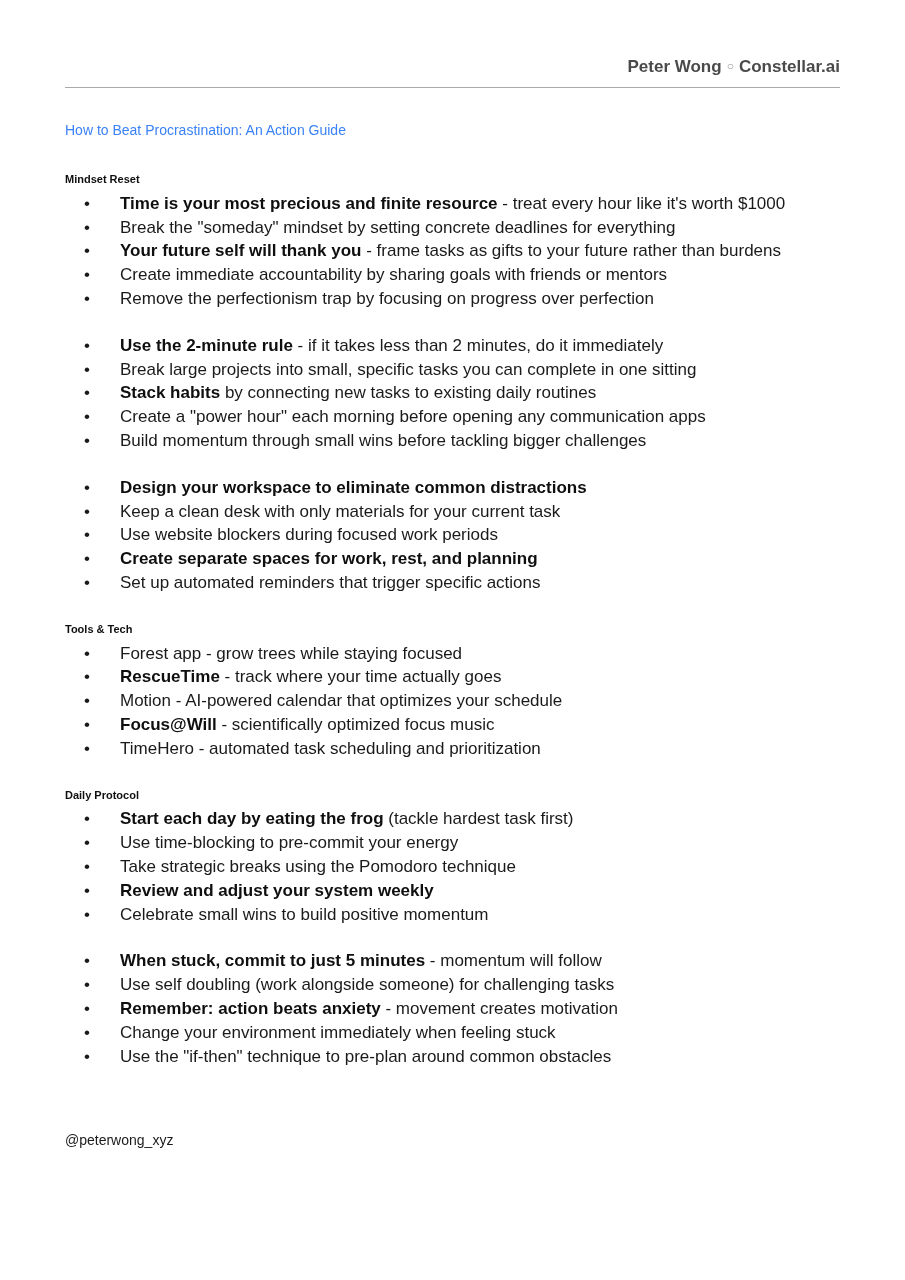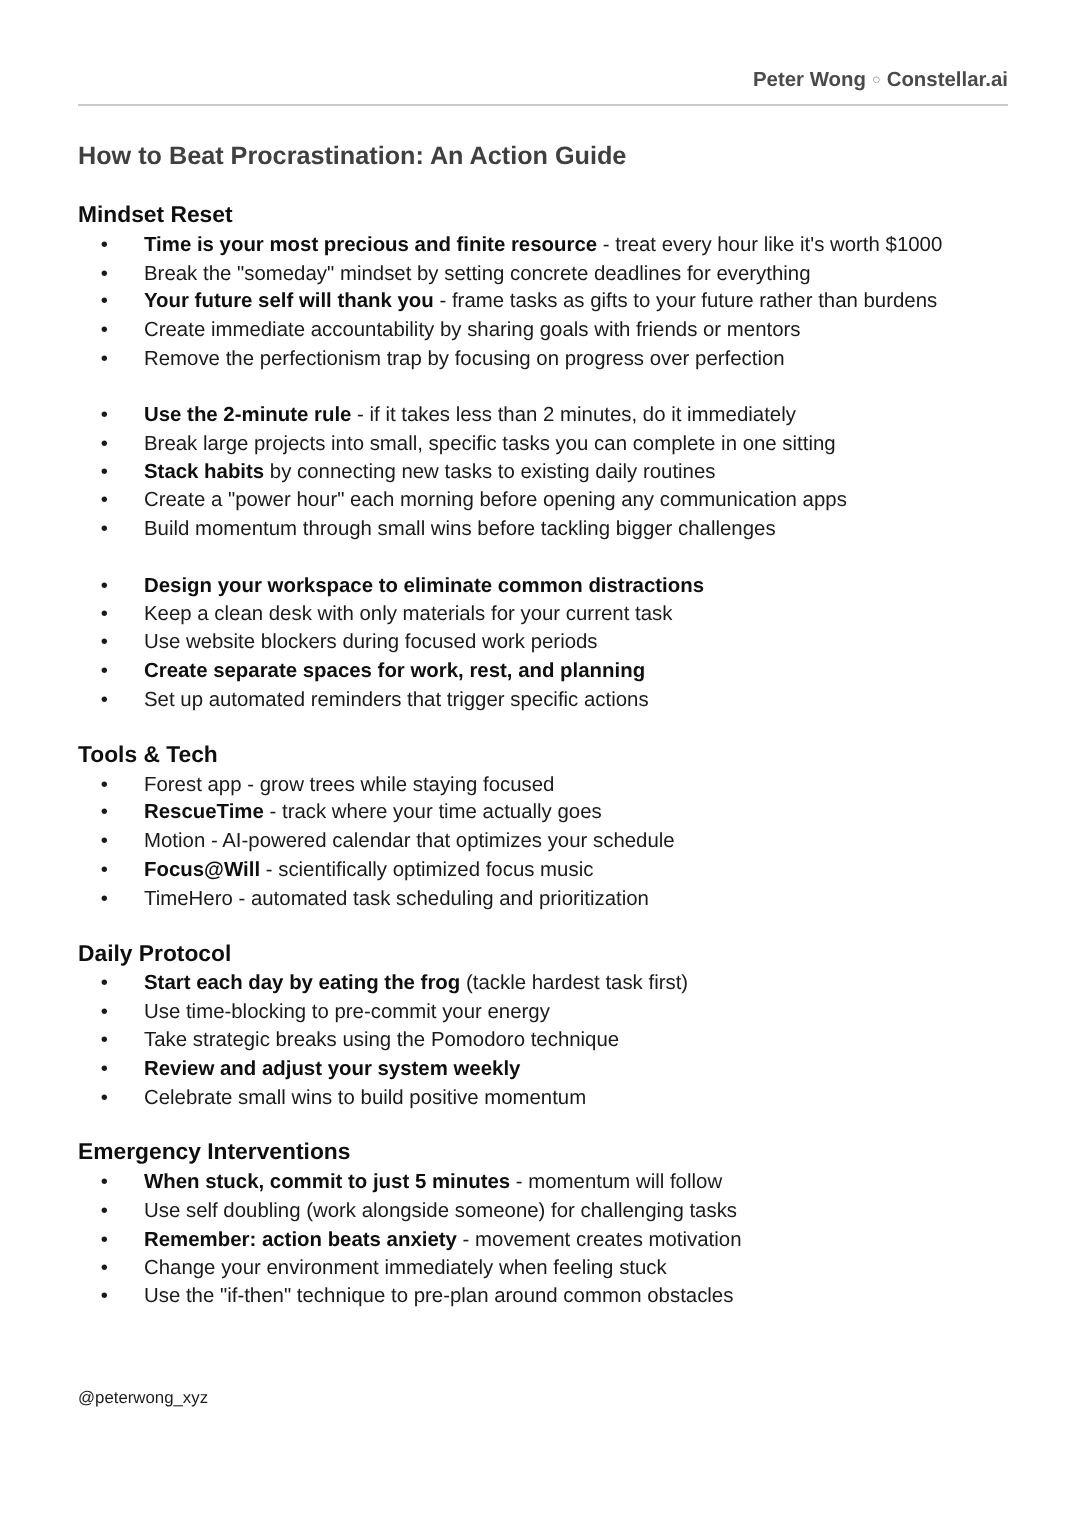--- a/index.html
+++ b/index.html
@@ -35,38 +35,38 @@
     display: inline-block;
     font-size: 12px;
     font-weight: bold;
     color: #8f8f8f;
     vertical-align: 2px;
     padding: 0 5px;
   }
   
   h1.doc-title {
     margin: 29px 0 0 0;
-    font-size: 21px;
+    font-size: 14px;
     line-height: 27px;
-    font-weight: bold;
-    color: #404040;
+    font-weight: normal;
+    color: #3b82f6;
   }
   
   .doc-body {
     margin-top: 24px;
   }
   section.doc-section {
     margin: 0;
   }
   section.doc-section + section.doc-section {
     margin-top: 23px;
   }
   section.doc-section h2 {
     margin: 0;
-    font-size: 19px;
+    font-size: 11px;
     line-height: 23.8px;
     font-weight: bold;
     color: #0f0f0f;
   }
   section.doc-section ul {
     list-style: none;
     margin: 0;
     padding: 0;
     font-size: 17px;
     line-height: 23.8px;
@@ -224,21 +224,20 @@
             <span class="bullet">•</span>
             <span class="item-text"><b>Review and adjust your system weekly</b></span>
           </li>
           <li>
             <span class="bullet">•</span>
             <span class="item-text">Celebrate small wins to build positive momentum</span>
           </li>
         </ul>
       </section>
       <section class="doc-section">
-        <h2>Emergency Interventions</h2>
         <ul>
           <li>
             <span class="bullet">•</span>
             <span class="item-text"><b>When stuck, commit to just 5 minutes</b> - momentum will follow</span>
           </li>
           <li>
             <span class="bullet">•</span>
             <span class="item-text">Use self doubling (work alongside someone) for challenging tasks</span>
           </li>
           <li>

